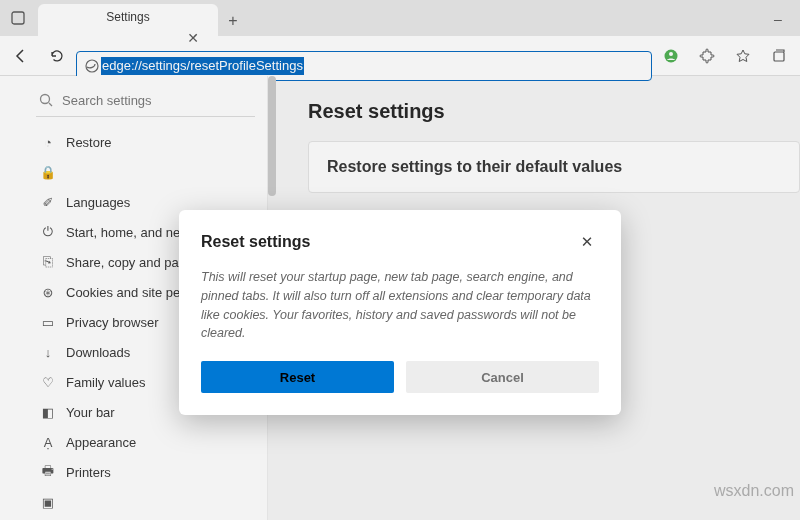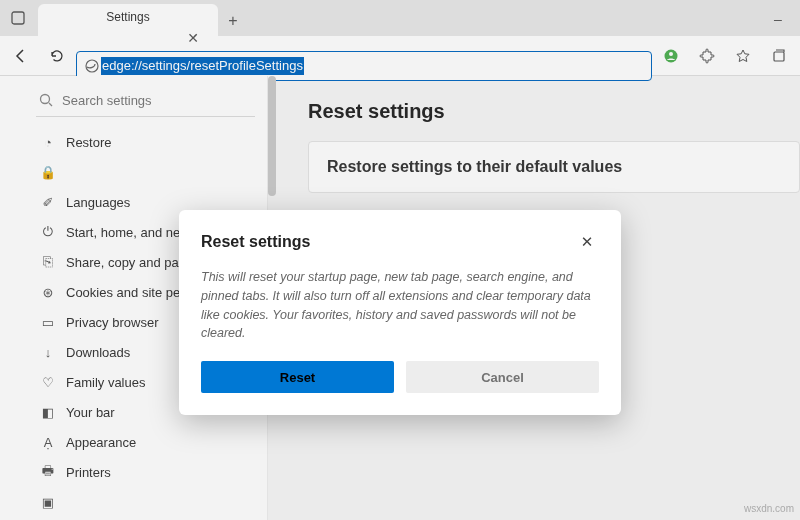--- a/index.html
+++ b/index.html
@@ -35,21 +35,21 @@
   .dialog { margin-top:210px; width:442px; background:#fff; border-radius:6px; box-shadow:0 8px 30px rgba(0,0,0,0.25); padding:20px 22px 22px; }
   .dialog-hd { display:flex; align-items:center; }
   .dialog-title { font-size:16px; font-weight:600; color:#222; }
   .dialog-close { margin-left:auto; font-size:15px; color:#444; width:24px; height:24px; display:flex; align-items:center; justify-content:center; }
   .dialog-body { font-size:12.5px; color:#666; line-height:1.5; margin-top:14px;font-style:italic; }
   .dialog-actions { display:flex; gap:12px; margin-top:18px; }
   .btn { flex:1; height:32px; border:none; font-size:13px; font-weight:600; border-radius:2px; cursor:pointer; }
   .btn.primary { background:#0078d4; color:#000000; }
   .btn.secondary { background:#ededed; color:#737373; }
   
-  .watermark { position:absolute; bottom:6px; right:6px; font-size:10px; color:#aaa; }
+  .watermark { position:absolute; bottom:20px; right:6px; font-size:16px; color:#aaa; }
   
   svg { width:16px; height:16px; }
 </style>
 </head>
 <body>
 
 <div class="titlebar">
   <div class="tab-btn">
     <svg viewBox="0 0 16 16">
         <rect x="2" y="2" width="12" height="12" rx="2" fill="none" stroke="#555" stroke-width="1.3"></rect>

